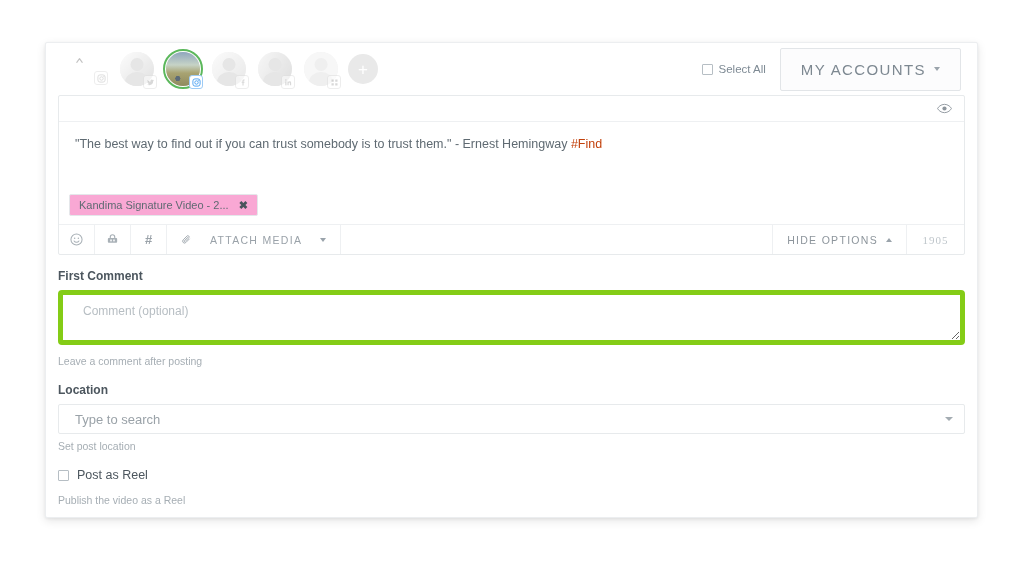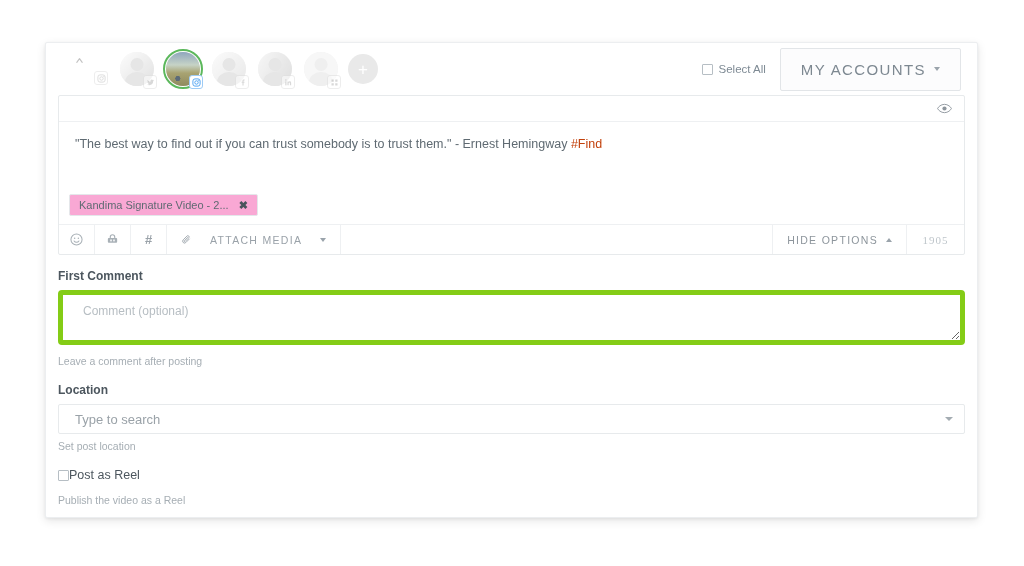--- a/index.html
+++ b/index.html
@@ -342,21 +342,21 @@
     right: 12px; top: 50%;
     transform: translateY(-50%);
     width: 0; height: 0;
     border-left: 4px solid transparent;
     border-right: 4px solid transparent;
     border-top: 4.5px solid #a4acb2;
     pointer-events: none;
   }
 
   .reel-row {
-    display: flex; align-items: center; gap: 0;
+    display: flex; align-items: center; gap: 8px;
     cursor: pointer;
     user-select: none;
   }
   .reel-chk {
     width: 11px; height: 11px;
     border: 1px solid #b6bec4;
     border-radius: 1px;
     background: #fff;
   }
   .reel-label { font-size: 12.5px; color: #4c565e; }

